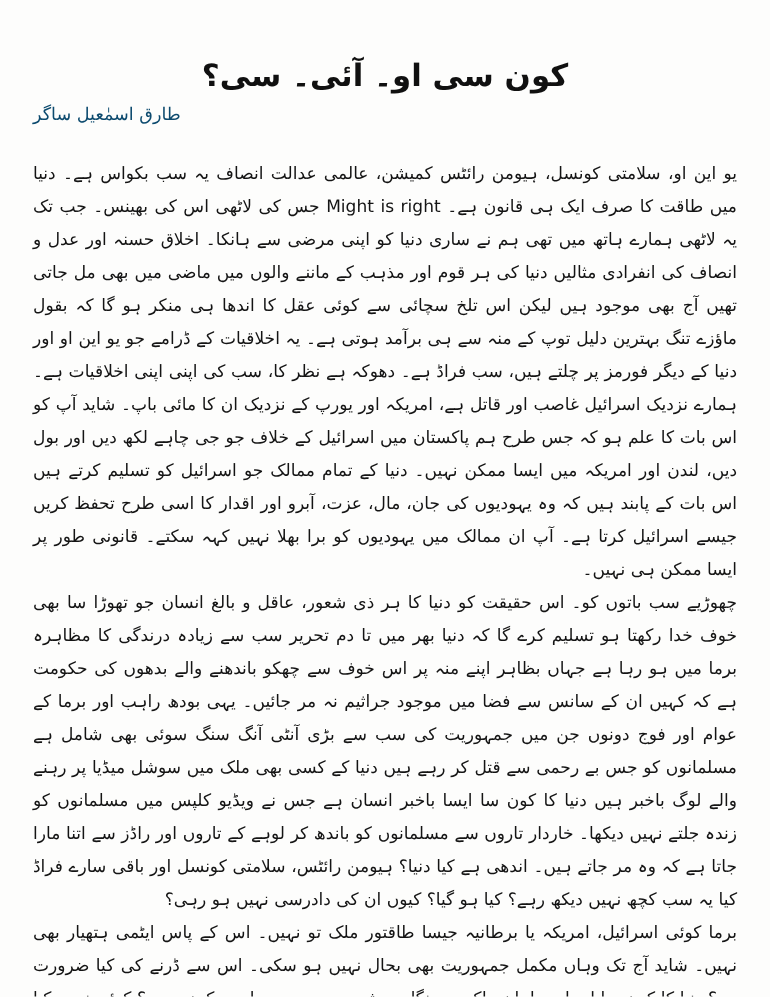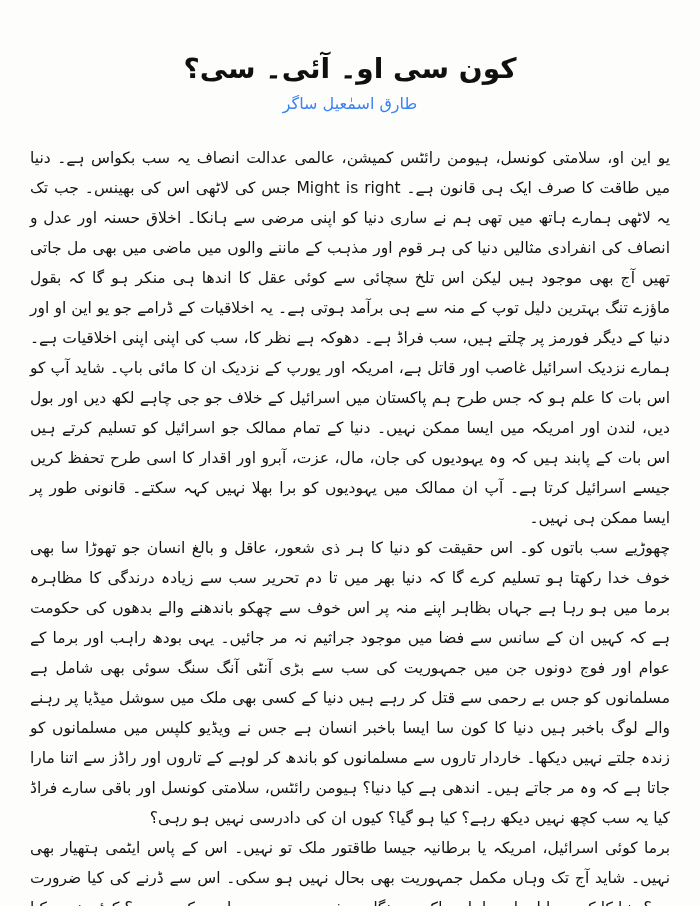--- a/index.html
+++ b/index.html
@@ -26,25 +26,25 @@
     text-align: center;
     font-size: 28px;
     font-weight: bold;
     line-height: 1.5;
     margin: 18px 0 4px 0;
     color: #101010;
     font-family: "DejaVu Sans", sans-serif;
   }
   .author {
     direction: rtl;
-    text-align: center;
+    text-align: left;
     font-size: 16px;
     font-weight: normal;
     margin: 0 0 30px 0;
-    color: #3b82f6;
+    color: #0c4a6e;
   }
   .body-text {
     direction: rtl;
     text-align: justify;
     font-size: 15.5px;
     line-height: 30px;
     color: #141414;
   }
   .body-text p {
     margin: 0;

